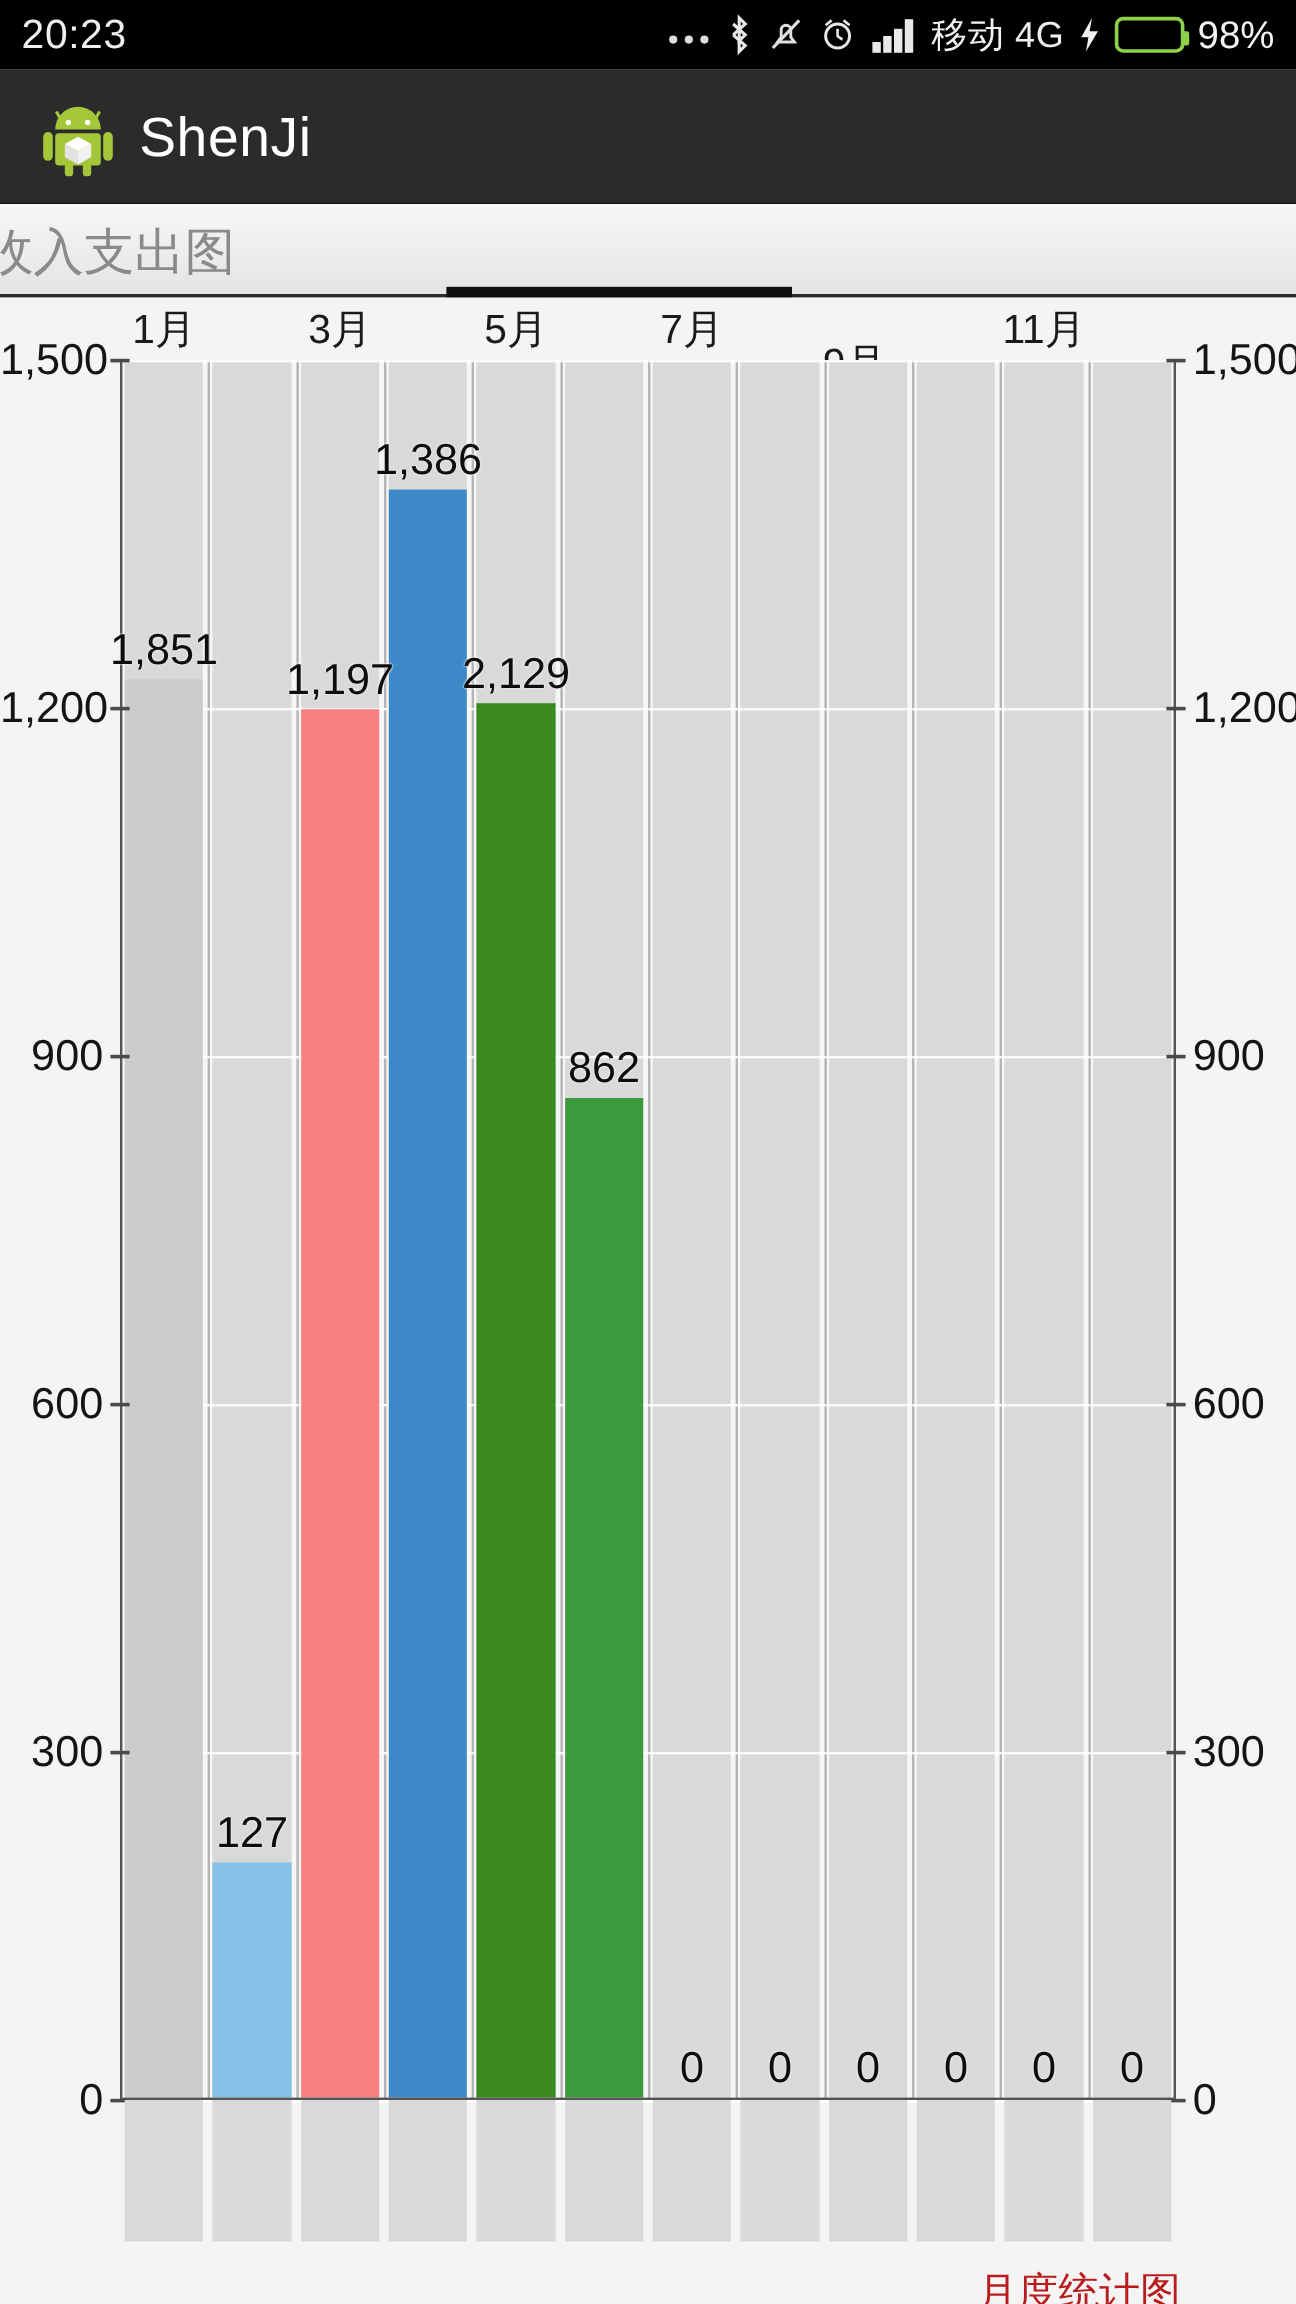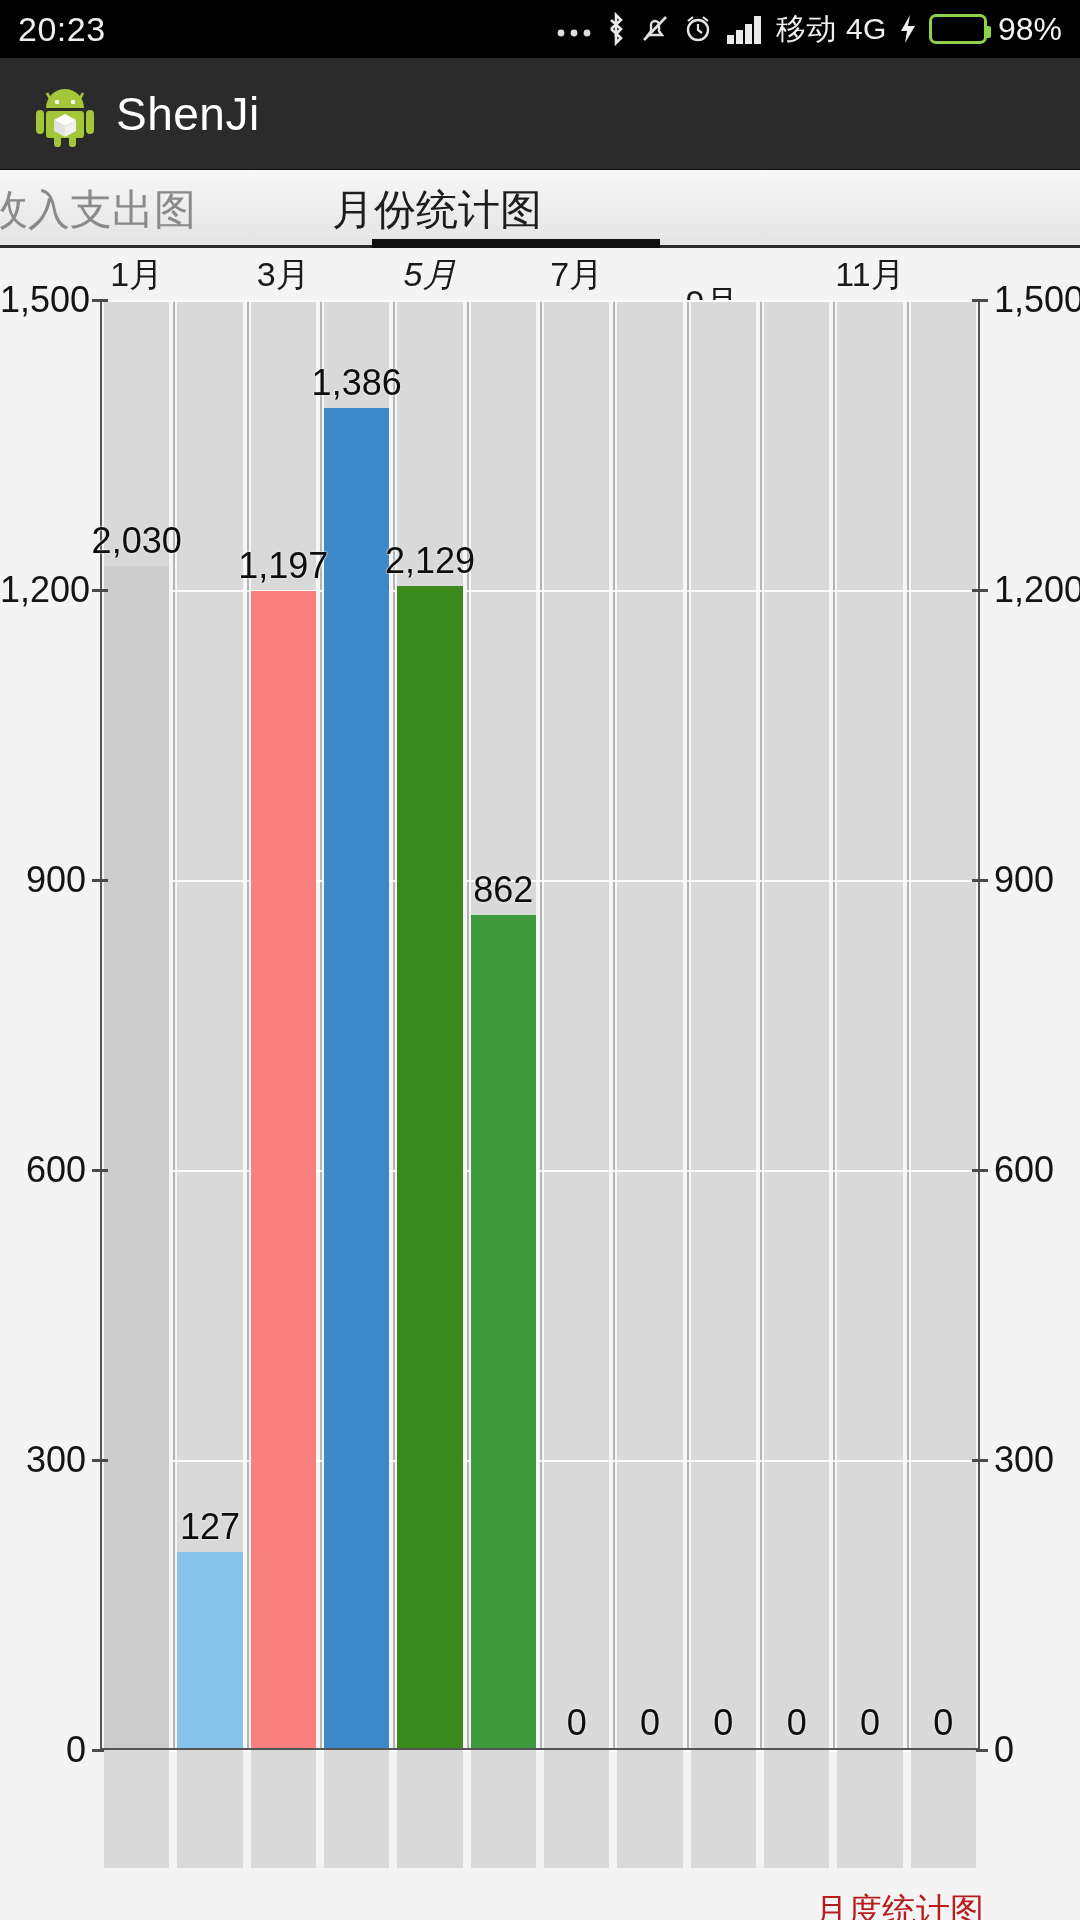--- a/index.html
+++ b/index.html
@@ -191,29 +191,28 @@
       <path d="M31 33 L42 39 L31 45 L20 39 Z" fill="#fff"></path>
       <path d="M31 45 L42 39 L42 50 L31 56 Z" fill="#f0f0f0"></path>
       <path d="M31 45 L20 39 L20 50 L31 56 Z" fill="#e2e2e2"></path>
     </svg>
   </span>
   <span class="app-title">ShenJi</span>
 </div>
 
 <div class="tab-bar">
   <div class="tab tab-0">收入支出图</div>
-  <div class="tab tab-1">月份统计图</div>
   <div class="tab-indicator"></div>
 </div>
 
 <div class="chart-wrap">
   <div class="x-labels" id="xlabels">
       <div class="x-label" style="left: 136.667px;">1月</div>
       <div class="x-label" style="left: 283.333px;">3月</div>
-      <div class="x-label" style="left: 430px; font-style: italic;">5月</div>
+      <div class="x-label" style="left: 430px;">5月</div>
       <div class="x-label" style="left: 576.667px;">7月</div>
       <div class="x-label" style="left: 712px; margin-top: 28px;">9月</div>
       <div class="x-label" style="left: 870px;">11月</div>
     </div>
 
   <div class="plot" id="plot">
     <div class="plot-bg"></div>
     <div id="stripes">
         <div class="col-stripe" style="left: 4.03333px; width: 65.2667px; background: rgb(217, 217, 217);"></div>
         <div class="col-stripe" style="left: 77.3667px; width: 65.2667px; background: rgb(217, 217, 217);"></div>
@@ -280,21 +279,21 @@
       <div class="y-tick y-left" style="top: 342px; left: 0px; width: 86px; text-align: right;">1,200</div>
       <div class="y-tick y-right" style="top: 342px; left: 994px;">1,200</div>
       <div class="tick-mark" style="left: 92px; top: 341px;"></div>
       <div class="tick-mark" style="left: 972px; top: 341px;"></div>
       <div class="y-tick y-left" style="top: 52px; left: 0px; width: 86px; text-align: right;">1,500</div>
       <div class="y-tick y-right" style="top: 52px; left: 994px;">1,500</div>
       <div class="tick-mark" style="left: 92px; top: 51px;"></div>
       <div class="tick-mark" style="left: 972px; top: 51px;"></div>
     </div>
   <div id="barlabels">
-      <div class="bar-label" style="left: 136.667px; top: 313.767px;">2,030</div>
+      <div class="bar-label" style="left: 136.667px; top: 313.767px;">1,851</div>
       <div class="bar-label" style="left: 210px; top: 1299.77px;">127</div>
       <div class="bar-label" style="left: 283.333px; top: 338.9px;">1,197</div>
       <div class="bar-label" style="left: 356.667px; top: 156.2px;">1,386</div>
       <div class="bar-label" style="left: 430px; top: 334.067px;">2,129</div>
       <div class="bar-label" style="left: 503.333px; top: 662.733px;">862</div>
       <div class="bar-label" style="left: 576.667px; top: 1496px;">0</div>
       <div class="bar-label" style="left: 650px; top: 1496px;">0</div>
       <div class="bar-label" style="left: 723.333px; top: 1496px;">0</div>
       <div class="bar-label" style="left: 796.667px; top: 1496px;">0</div>
       <div class="bar-label" style="left: 870px; top: 1496px;">0</div>

